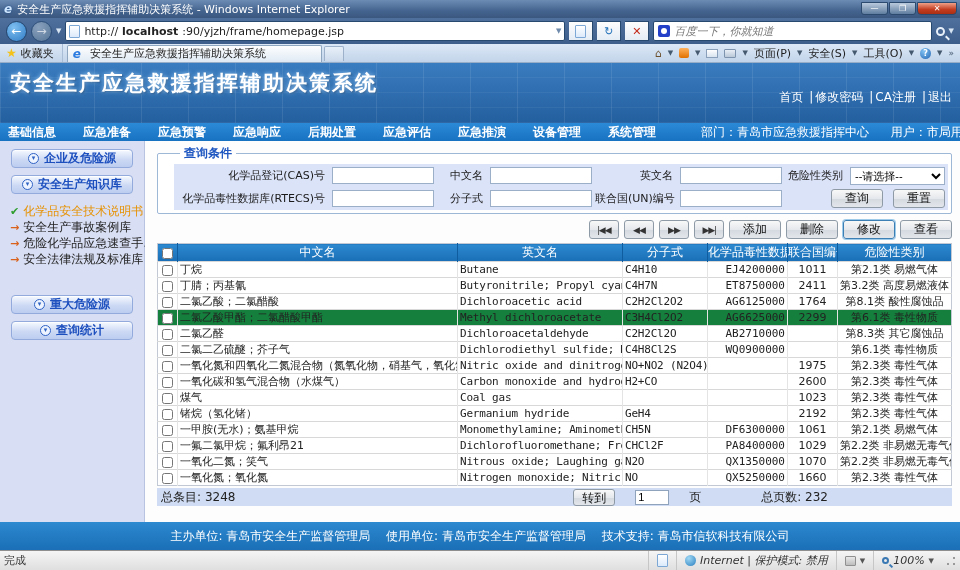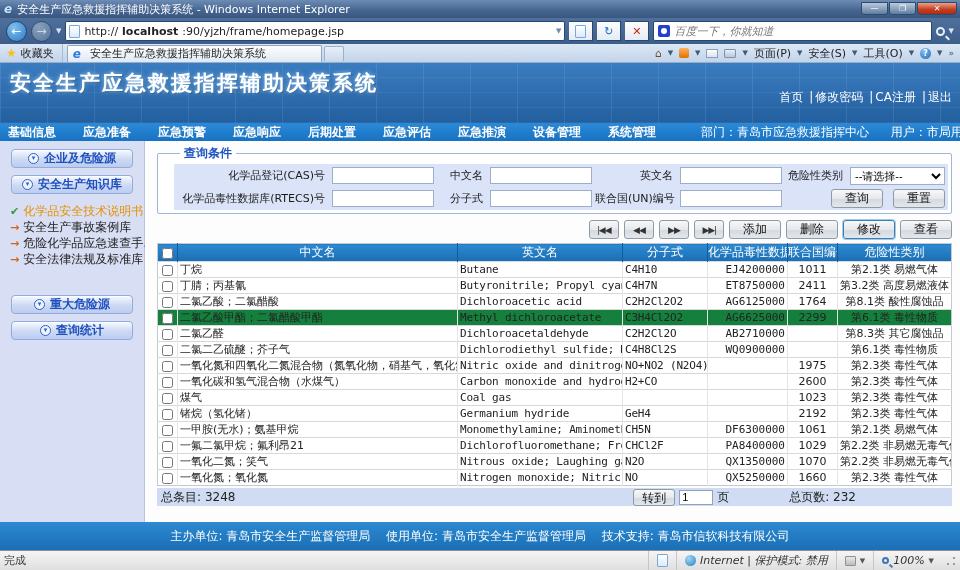--- a/index.html
+++ b/index.html
@@ -97,23 +97,23 @@
   table.data td { height:16px; border-right:1px solid #e4e4e4; border-top:1px solid #d8d8d8; font-size:11px; color:#222; white-space:nowrap; overflow:hidden; padding:0 2px; background:#fff; }
   table.data tr.sel td { background:#15803d; }
   td.c-en, td.c-formula { font-family:"DejaVu Sans Mono", monospace; font-size:9px; letter-spacing:-0.2px; }
   td.c-rtecs { font-family:"DejaVu Sans Mono", monospace; font-size:9.5px; text-align:right; }
   td.c-un { text-align:center; }
   td.c-hz { text-align:center; font-size:10.5px; }
   td.c-chk, th.h-chk { text-align:center; padding:0; }
   input[type=checkbox] { width:11px; height:11px; vertical-align:middle; }
 
   .inforow { margin-top:2px; height:18px; background:#cfdcf3; display:flex; align-items:center; font-size:12px; color:#222; padding:0 4px; }
-  .inforow .goto { margin-left:auto; display:flex; align-items:center; gap:4px; }
+  .inforow .goto { margin-left:auto; display:flex; align-items:center; gap:20px; }
   .inforow input { width:34px; height:15px; border:1px solid #8fa4bc; font-size:11px; padding:0 2px; }
-  .inforow .tp { margin-left:60px; margin-right:92px; }
+  .inforow .tp { margin-left:60px; margin-right:120px; }
 
   .sitefooter { height:28px; background:linear-gradient(#2d89d0,#1a6fb6); color:#fff; font-size:12px; display:flex; align-items:center; justify-content:center; white-space:nowrap; }
 
   .statusbar { height:20px; background:linear-gradient(#f5f5f5,#dfdfdf); border-top:1px solid #8e8e8e; display:flex; align-items:center; font-size:11px; color:#333; padding:0 4px; }
   .statusbar .seg { display:flex; align-items:center; gap:4px; padding:0 8px; height:100%; border-left:1px solid #c6c6c6;font-style:italic; }
   .statusbar .right { margin-left:auto; display:flex; height:100%; align-items:center; }
   .globe { width:11px; height:11px; border-radius:50%; background:radial-gradient(circle at 35% 30%, #9fd8f5, #2a7fc0); position:relative; flex:none; }
   .flagico { width:11px; height:10px; background:linear-gradient(#e9e9e9,#bdbdbd); border:1px solid #909090; border-radius:1px; }
   .minimag { width:7px; height:7px; border:2px solid #3a78b4; border-radius:50%; position:relative; }
   .minimag::after { content:""; position:absolute; width:4px; height:2px; background:#3a78b4; transform:rotate(45deg); left:5px; top:6px; }

